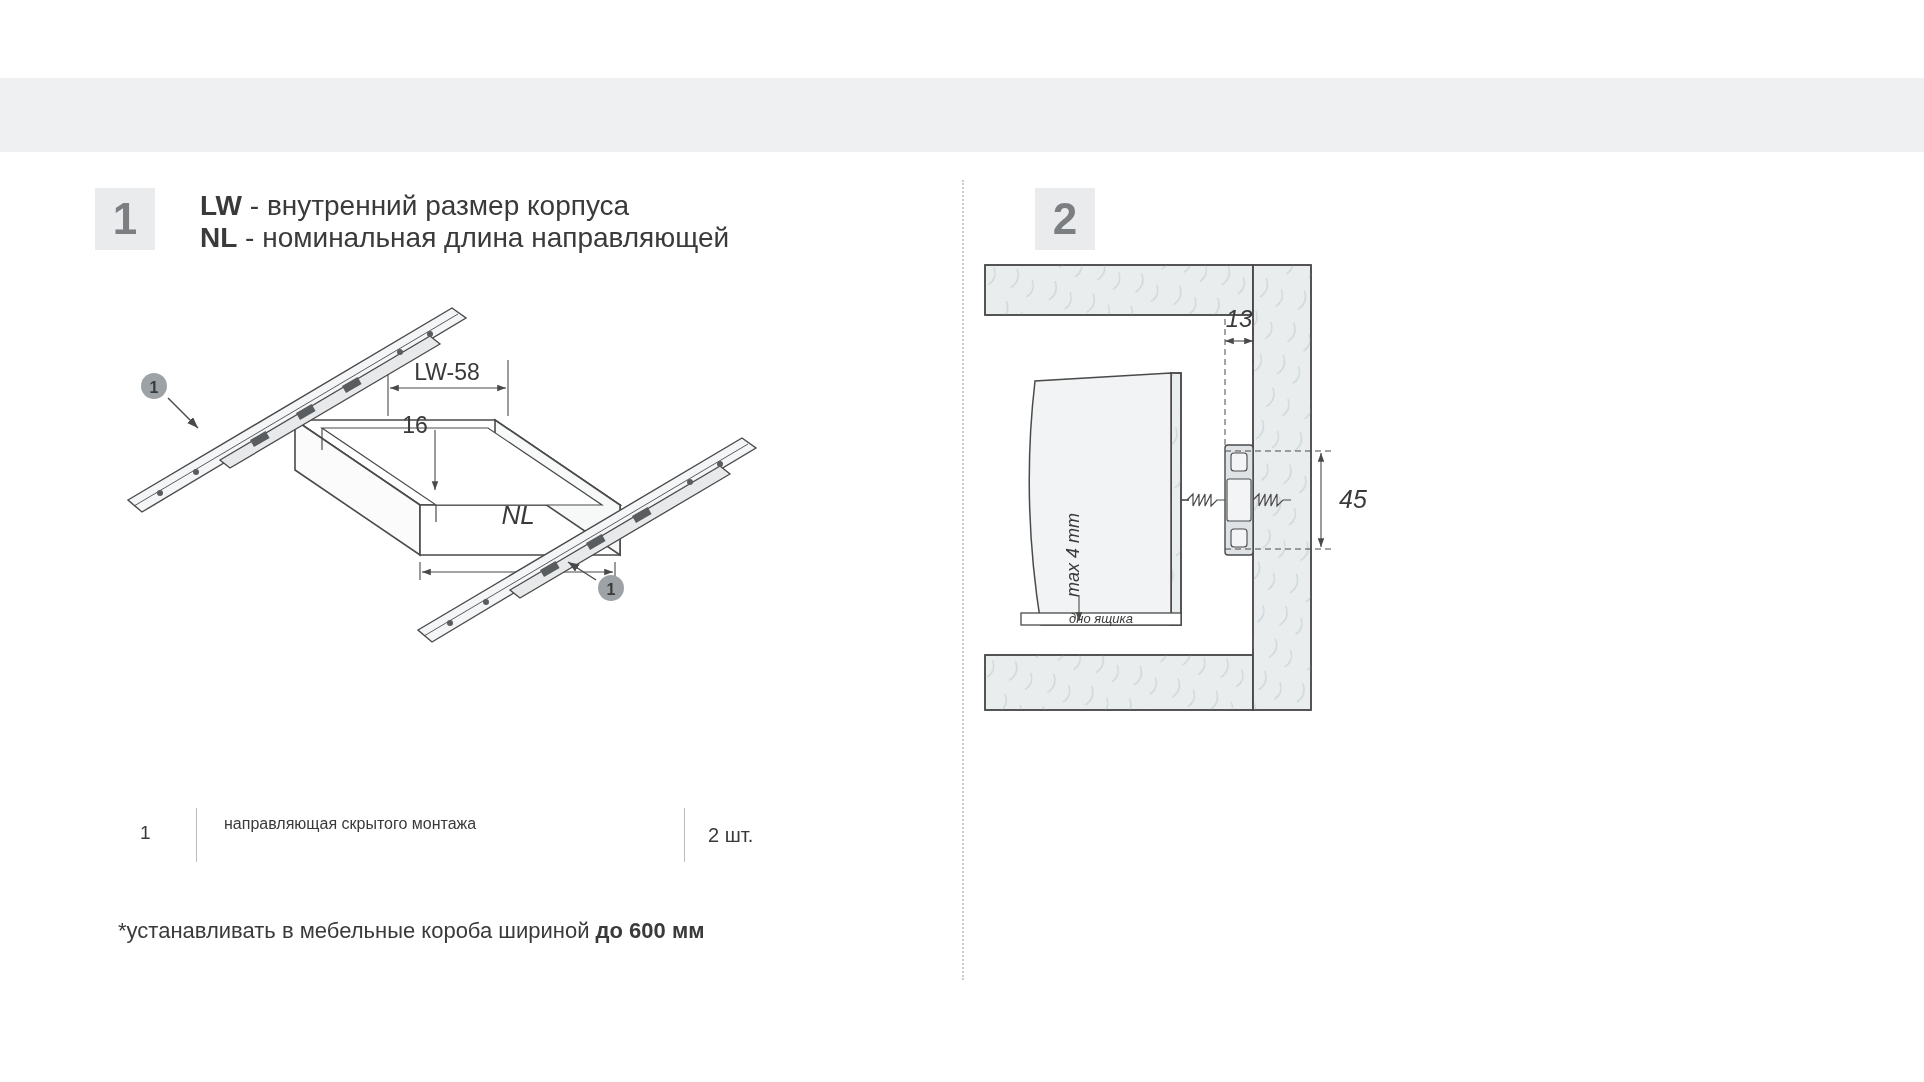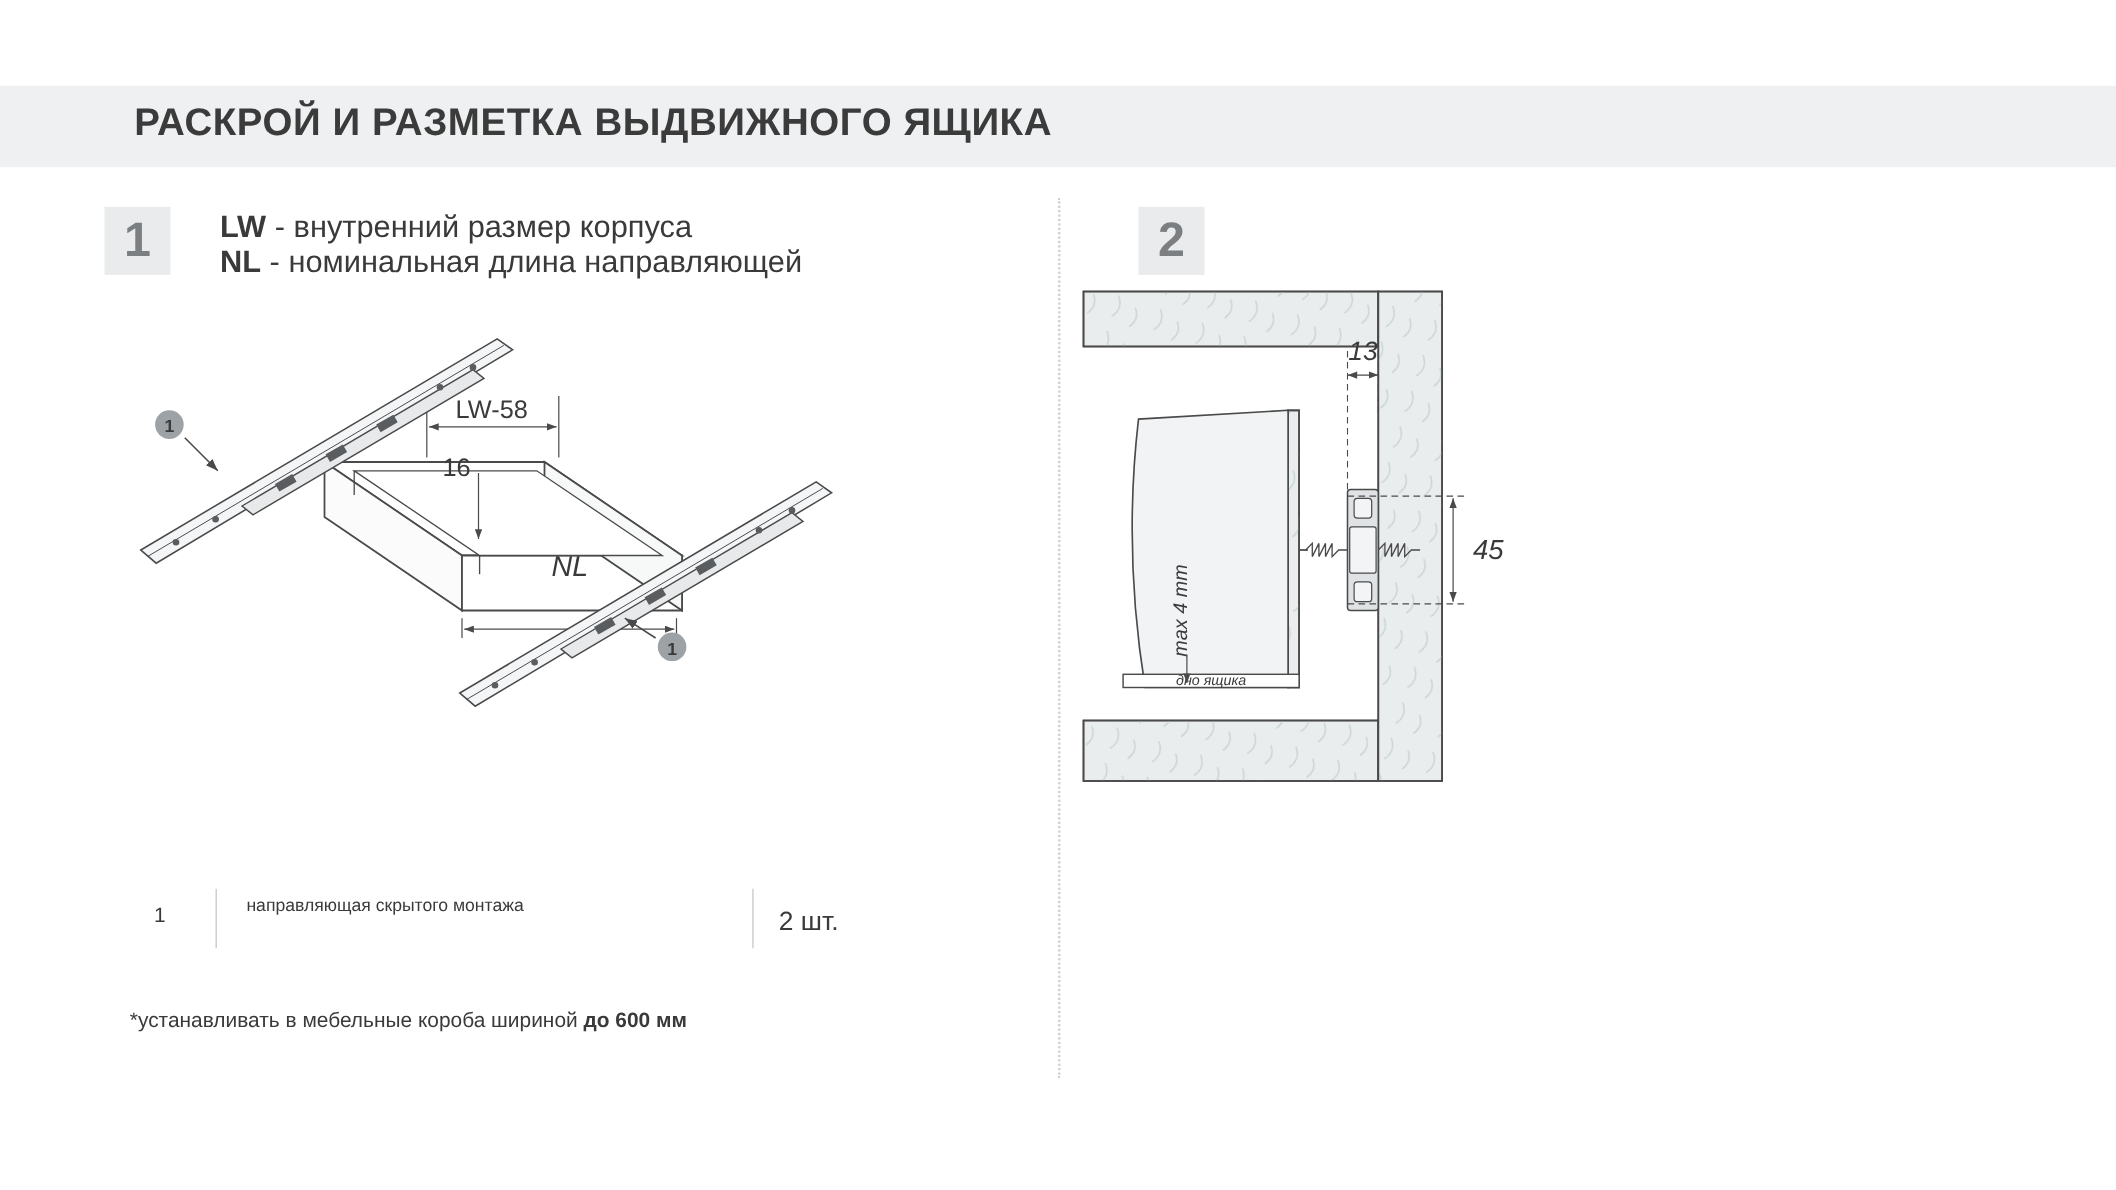--- a/index.html
+++ b/index.html
@@ -105,49 +105,48 @@
     left: 224px;
     top: 810px;
     font-size: 16px;
     line-height: 27px;
     color: #3a3a3a;
   }
   .parts-qty {
     position: absolute;
     left: 708px;
     top: 824px;
-    font-size: 24px;
+    font-size: 20px;
     color: #3a3a3a;
   }
   .footnote {
     position: absolute;
     left: 118px;
     top: 918px;
-    font-size: 19px;
+    font-size: 22px;
     color: #3a3a3a;
   }
   .footnote b { font-weight: bold; }
 
   
   svg { display: block; }
   .draw {
     position: absolute;
   }
   .lbl {
     font-family: "Liberation Sans", sans-serif;
     fill: #3a3a3a;
   }
 </style>
 </head>
 <body>
 
 <div class="page">
 
   <div class="header-band"></div>
-  <div class="header-title">РАСКРОЙ И РАЗМЕТКА ВЫДВИЖНОГО ЯЩИКА</div>
 
   <div class="step-badge" id="step1-badge">1</div>
   <div class="step-badge" id="step2-badge">2</div>
 
   <div class="step1-legend">
     <div>
       <b>LW</b><span> - внутренний размер корпуса</span>
     </div>
     <div>
       <b>NL</b><span> - номинальная длина направляющей</span>

